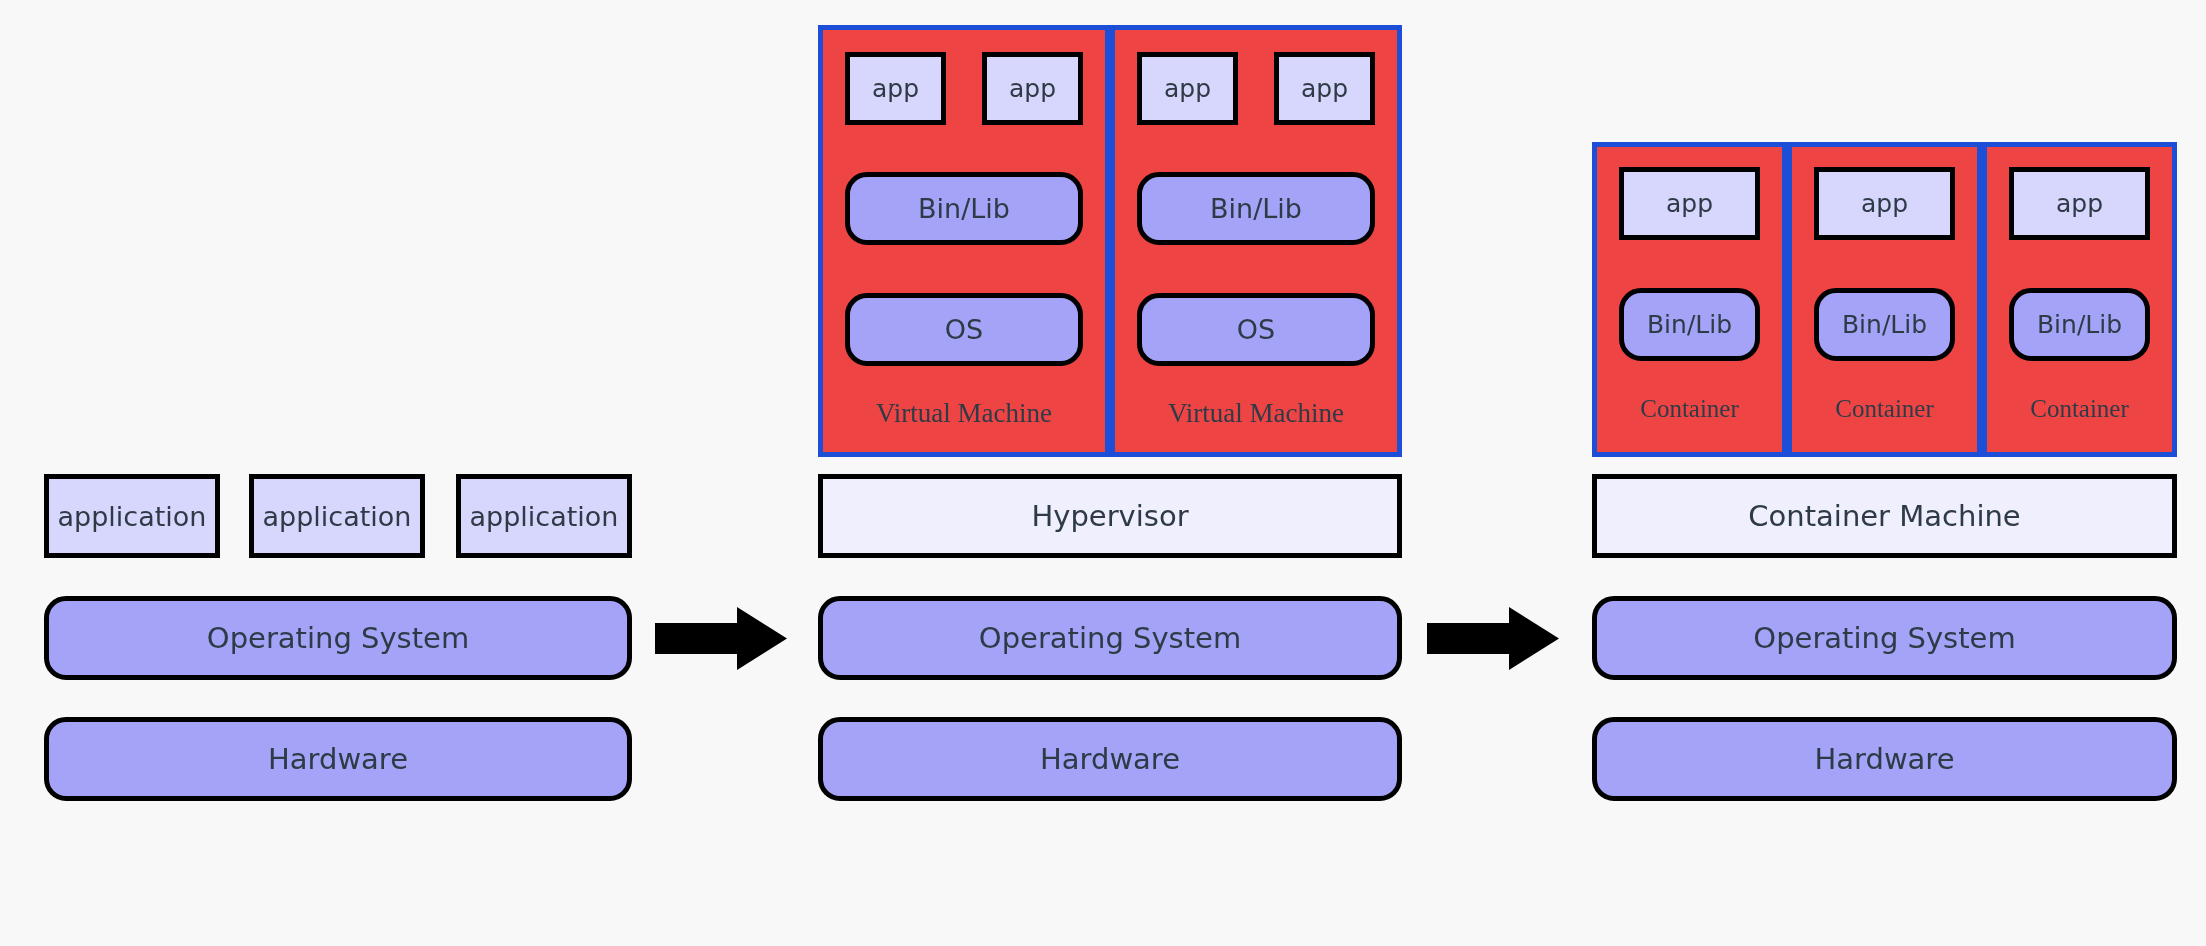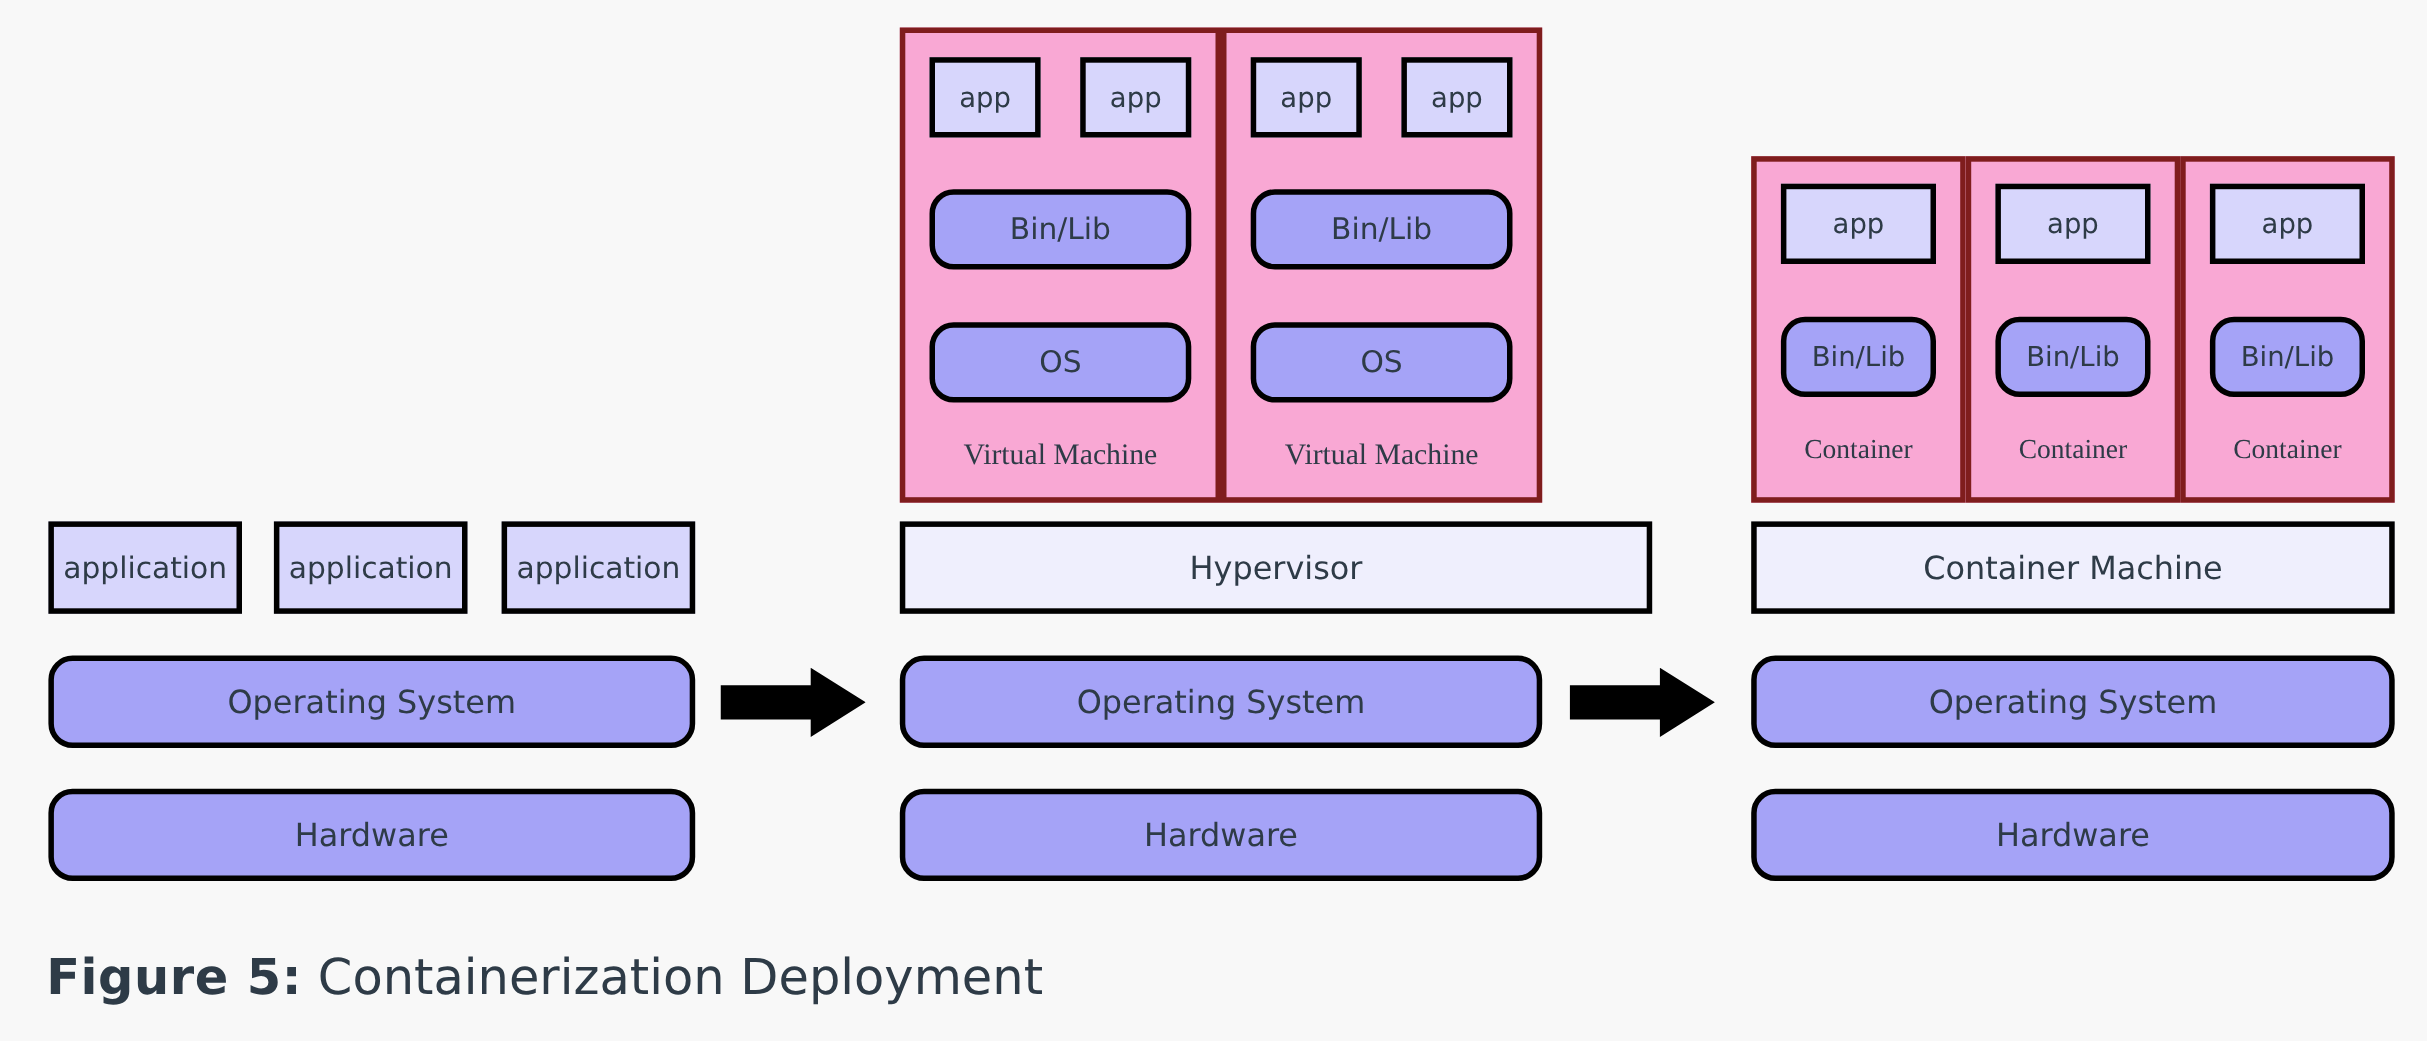--- a/index.html
+++ b/index.html
@@ -31,22 +31,22 @@
     line-height: 1;
     white-space: nowrap;
   }
   .fill-light   { background: #D7D6FC; }   
   .fill-purple  { background: #A5A3F7; border-radius: 22px; }   
   .fill-palest  { background: #EFEFFD; }   
 
   
   .group-shell {
     position: absolute;
-    border: 5px solid #7f1d1d;
-    background: #f9a8d4;
+    border: 5px solid #1d4ed8;
+    background: #ef4444;
   }
   .group-label {
     position: absolute;
     left: 0; right: 0;
     text-align: center;
     color: #2E3B47;
     font-family: Liberation Serif, serif;
     white-space: nowrap;
   }
 
@@ -150,21 +150,21 @@
 
       <div class="box fill-purple t-md" style="left:22px; top:263px; width:238px; height:73px;">
         <span>OS</span>
       </div>
 
       <div class="group-label t-md" style="top:368px;">
         <span>Virtual Machine</span>
       </div>
     </div>
 
-    <div class="box fill-palest t-lg" style="left:818px; top:474px; width:684px; height:84px;">
+    <div class="box fill-palest t-lg" style="left:818px; top:474px; width:584px; height:84px;">
       <span>Hypervisor</span>
     </div>
 
     <div class="box fill-purple t-lg" style="left:818px; top:596px; width:584px; height:84px;">
       <span>Operating System</span>
     </div>
 
     <div class="box fill-purple t-lg" style="left:818px; top:717px; width:584px; height:84px;">
       <span>Hardware</span>
     </div>
@@ -229,18 +229,14 @@
 
     <div class="box fill-purple t-lg" style="left:1592px; top:596px; width:585px; height:84px;">
       <span>Operating System</span>
     </div>
 
     <div class="box fill-purple t-lg" style="left:1592px; top:717px; width:585px; height:84px;">
       <span>Hardware</span>
     </div>
   </div>
 
-  <div id="caption">
-    <span class="cap-label">Figure 5:</span>
-    <span class="cap-text">Containerization Deployment</span>
-  </div>
 
 </div>
 
 </body></html>

